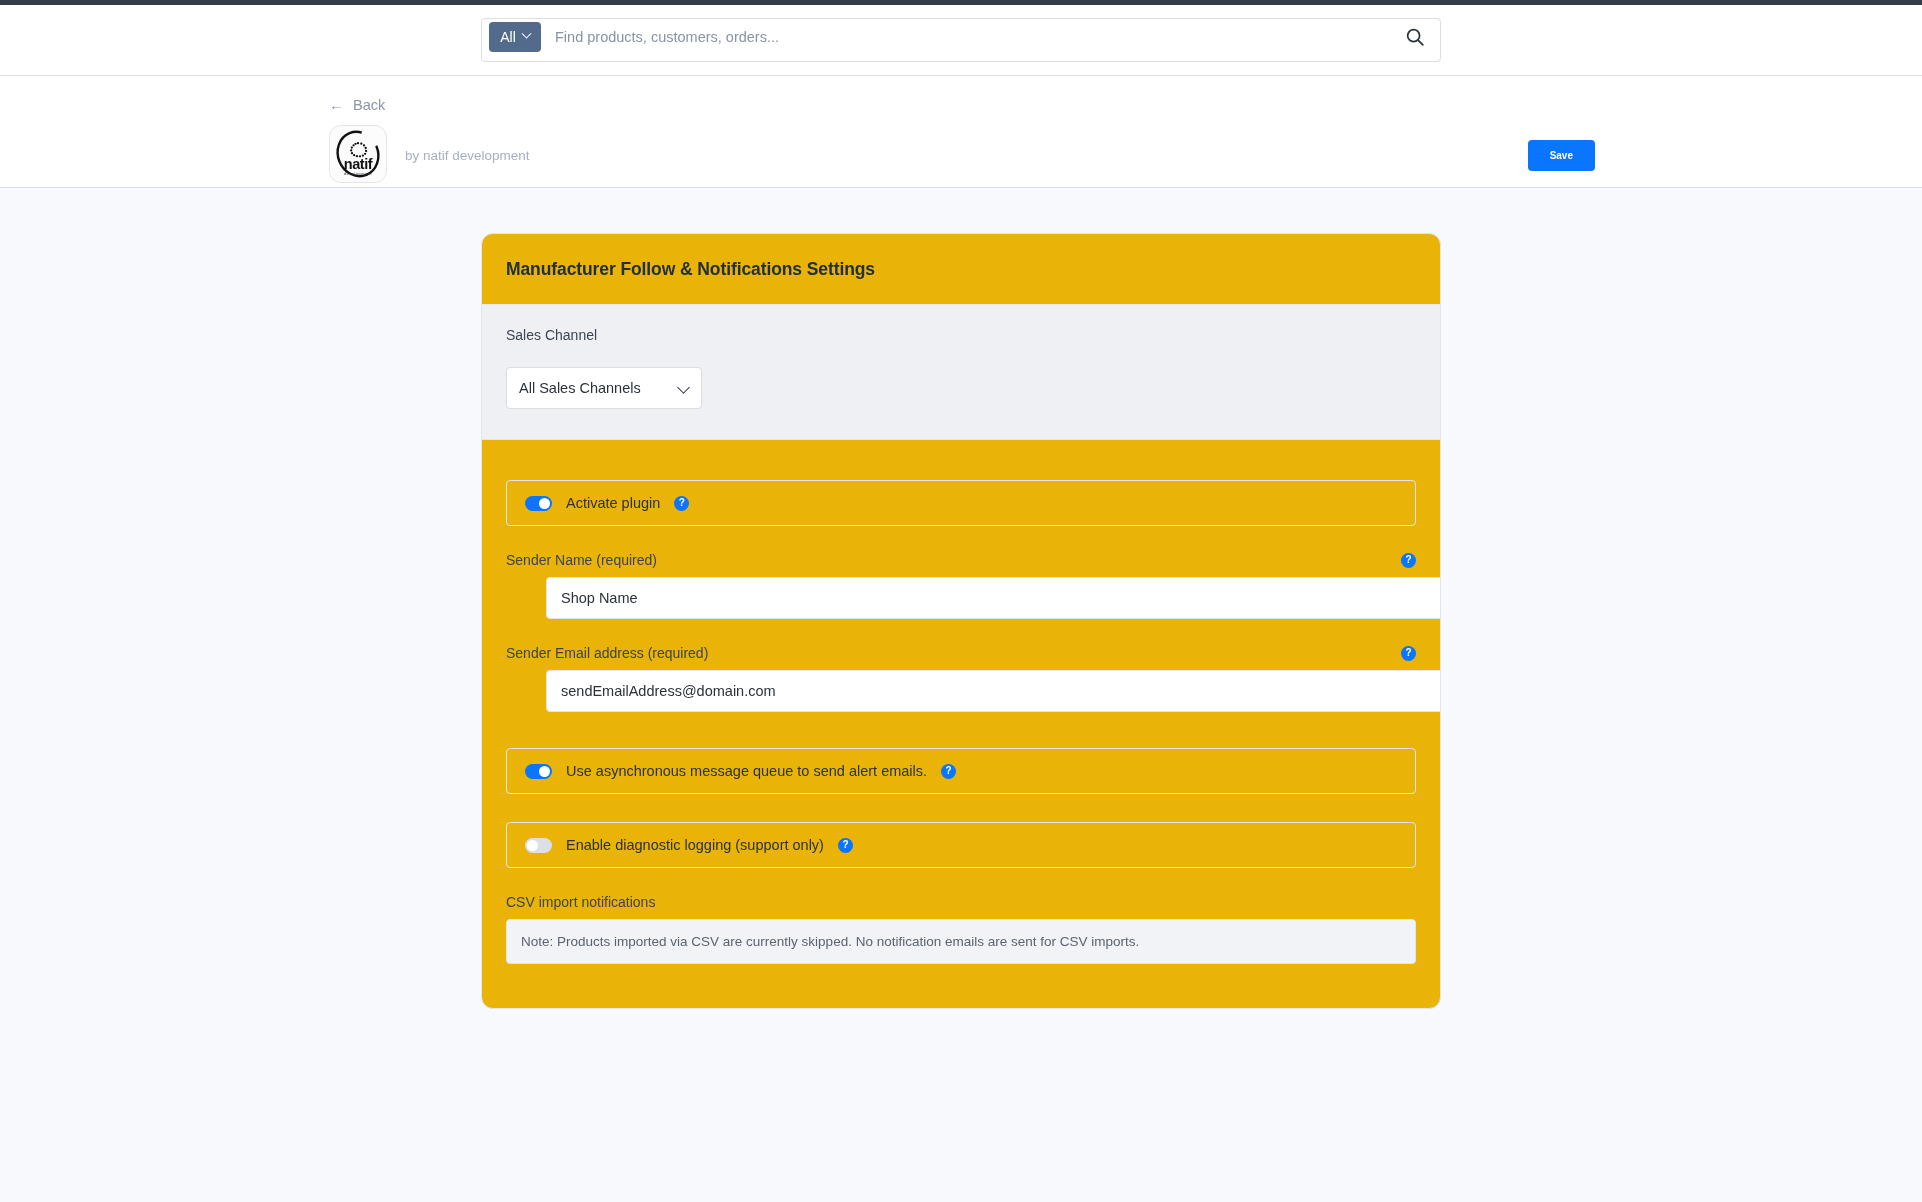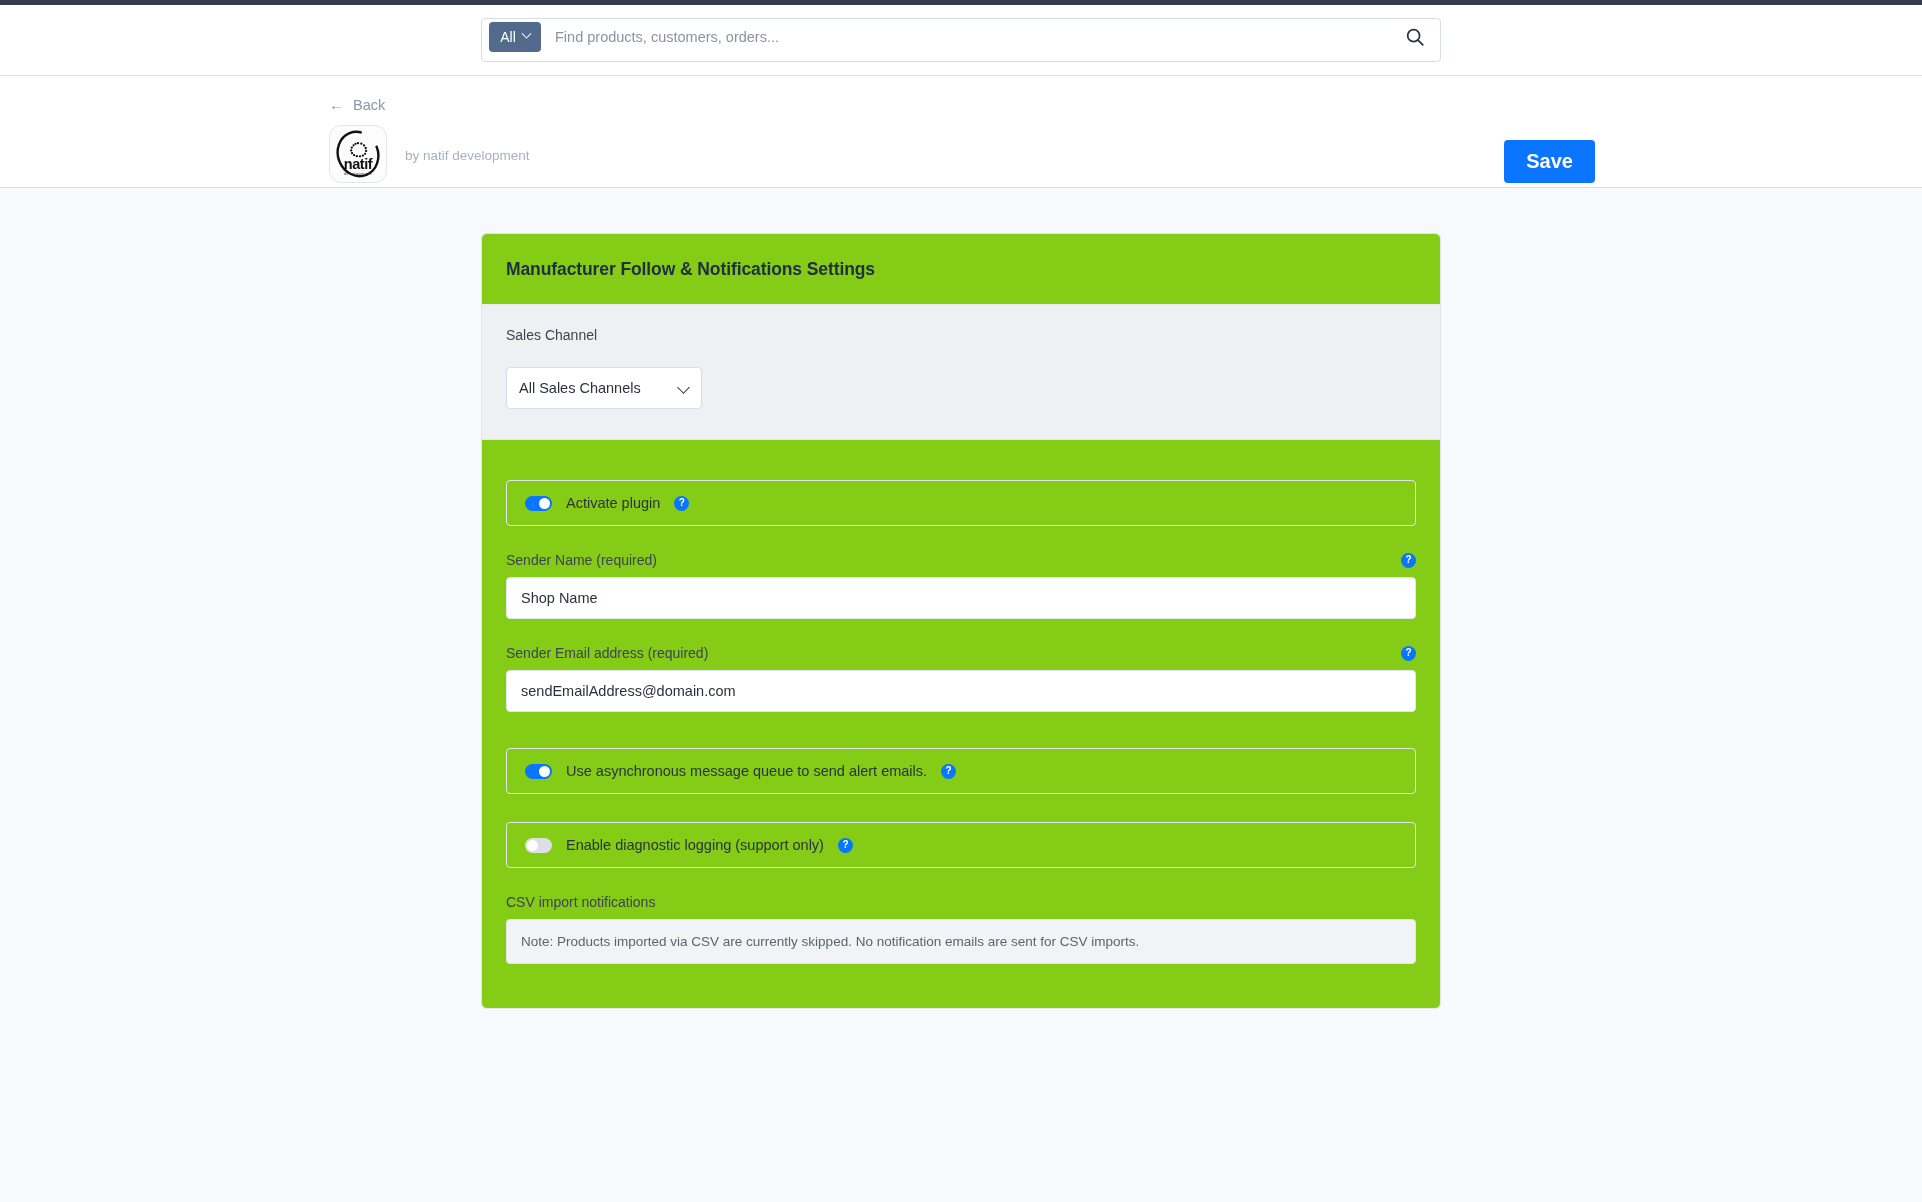--- a/index.html
+++ b/index.html
@@ -116,38 +116,38 @@
   }
   .save-btn {
     position: absolute;
     right: 10px;
     top: 44px;
     background: #0a75ff;
     color: #ffffff;
     border: none;
     border-radius: 4px;
     font-family: "Liberation Sans", sans-serif;
-    font-size: 20px;
+    font-size: 10px;
     font-weight: bold;
     padding: 10px 22px;
     cursor: pointer;
   }
 
   
   .page-body {
     background: #f7f9fc;
     min-height: 1014px;
     padding-top: 45px;
   }
   .card {
     width: 960px;
     margin: 0 auto;
-    background: #84cc16;
+    background: #eab308;
     border: 1px solid #e1e5ec;
-    border-radius: 6px;
+    border-radius: 12px;
     overflow: hidden;
   }
   .card-header {
     padding: 25px 24px 24px 24px;
     border-bottom: 1px solid #e6e9ef;
   }
   .card-title {
     font-size: 17.5px;
     font-weight: bold;
     color: #21303f;
@@ -250,20 +250,21 @@
     width: 100%;
     height: 42px;
     border: 1px solid #e1e5ec;
     border-radius: 4px;
     background: #ffffff;
     padding: 0 14px;
     font-family: "Liberation Sans", sans-serif;
     font-size: 14.5px;
     color: #2b323c;
     outline: none;
+    margin-left: 40px;
   }
   .field-input::placeholder { color: #2b323c; }
 
   .gap-lg { height: 36px; }
   .gap-md { height: 28px; }
 
   .note-box {
     border: 1px solid #e1e5ec;
     border-radius: 4px;
     background: #f1f3f7;

